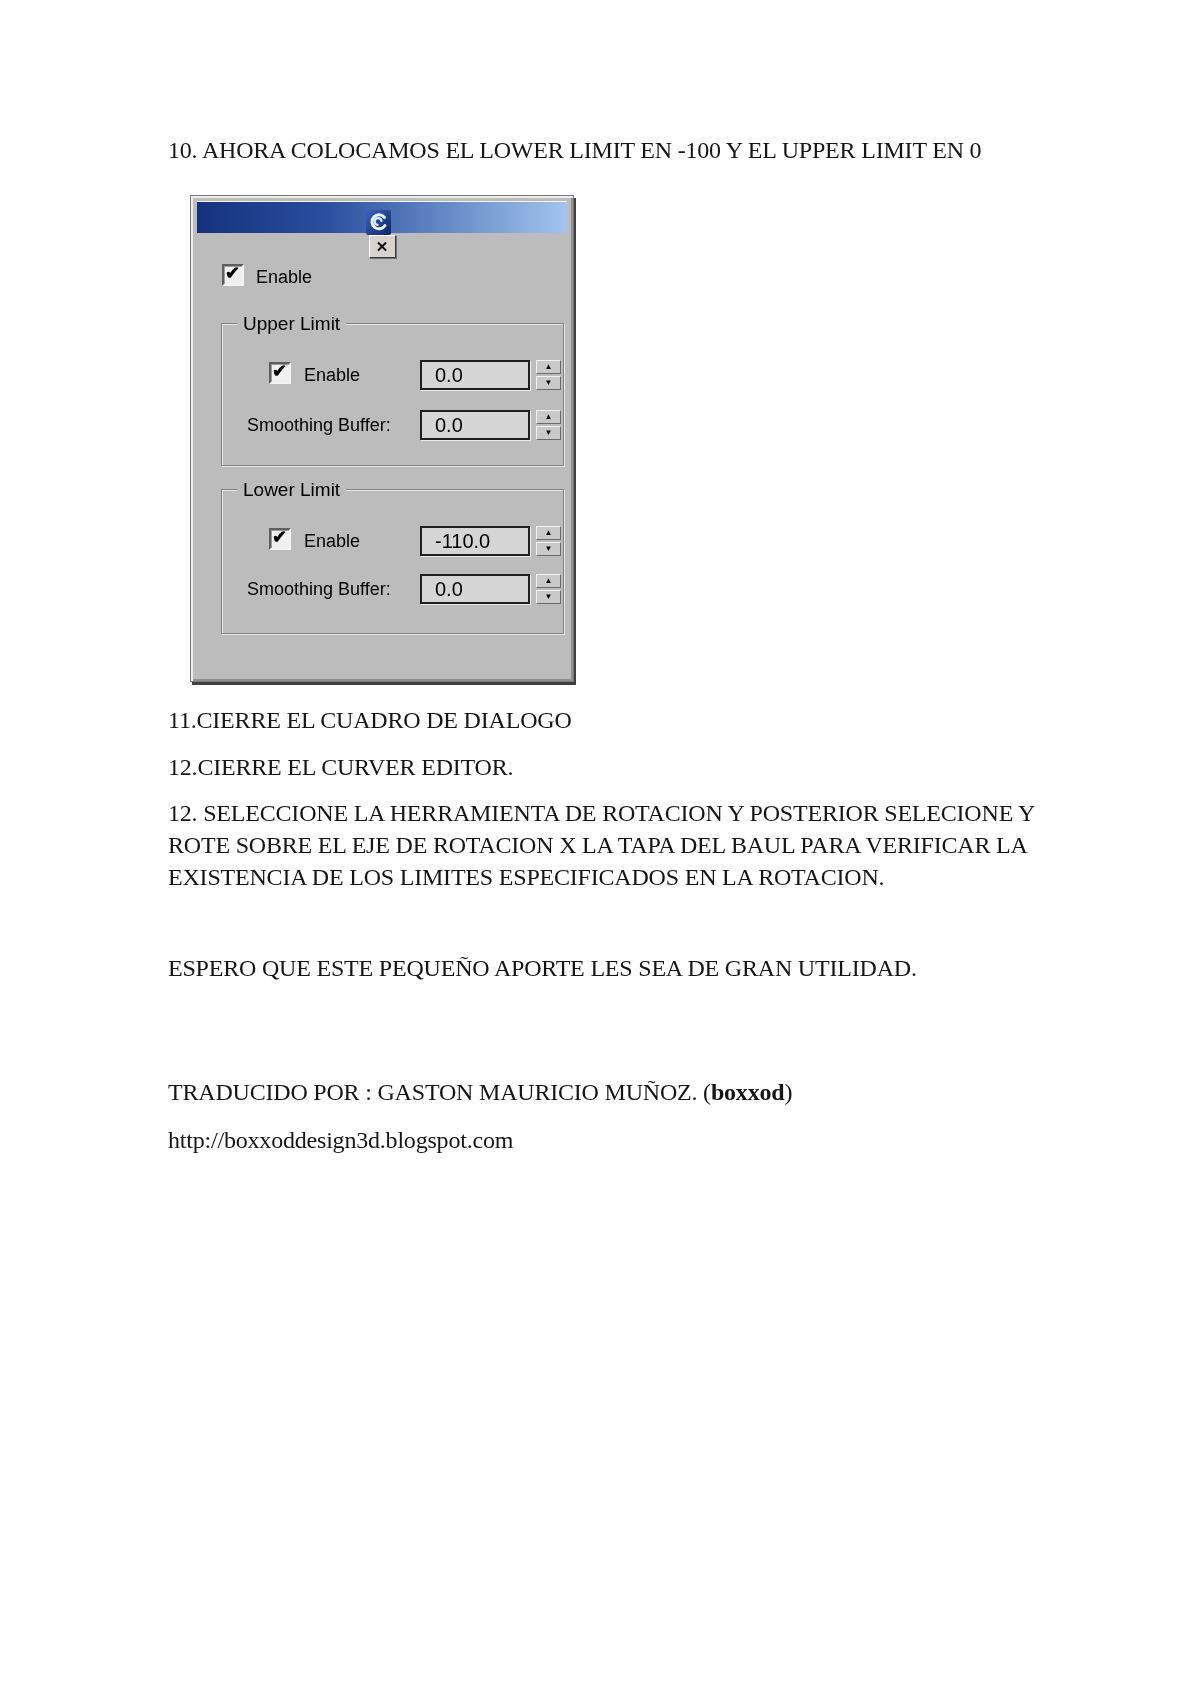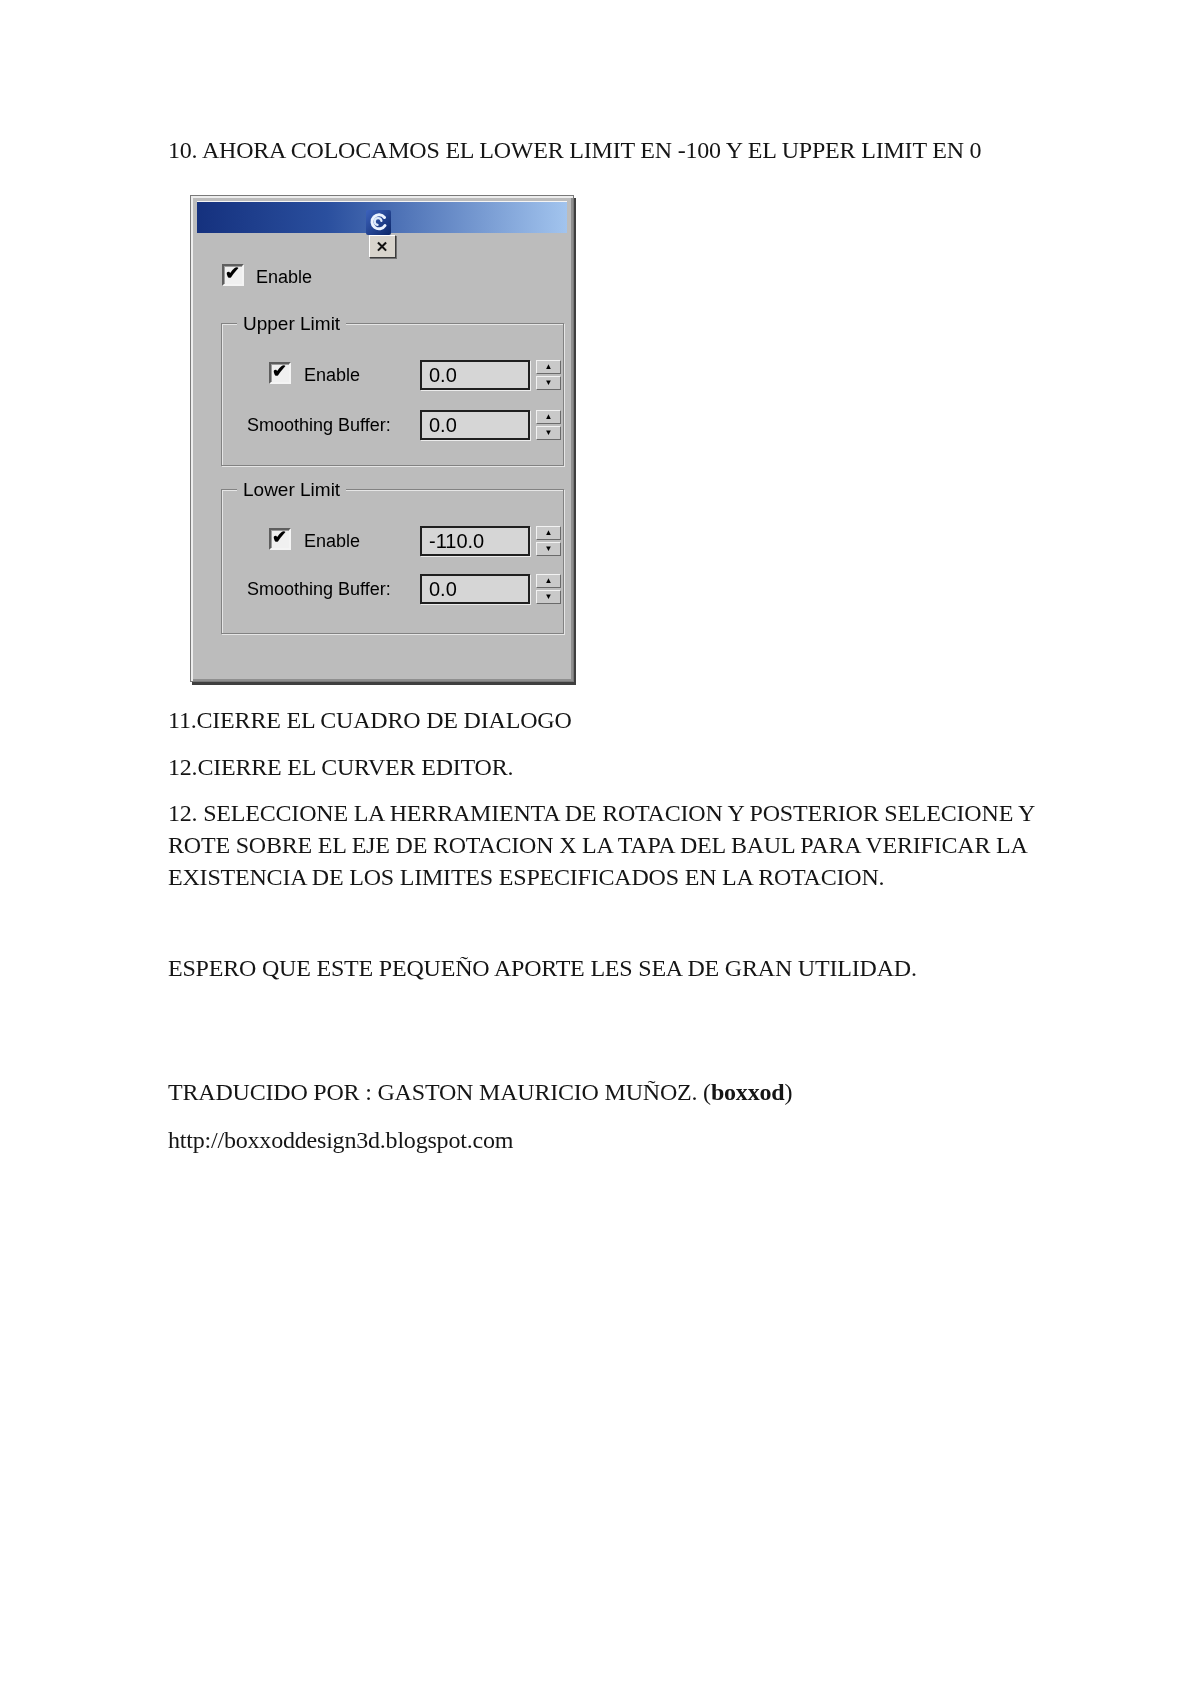--- a/index.html
+++ b/index.html
@@ -71,21 +71,21 @@
     position:absolute; top:-11px; left:15px;
     background:#bcbcbc; padding:0 6px;
     font-size:19px; color:#000; white-space:nowrap;
   }
   .spin-field {
     position:absolute; width:110px; height:30px;
     background:#d6d6d6;
     border:2px solid #1f1f1f;
     box-shadow:1px 1px 0 #ececec;
     font-size:20px; color:#000;
-    display:flex; align-items:center; padding-left:7px;
+    display:flex; align-items:center; padding-left:13px;
     font-family:"Liberation Sans", sans-serif;
   }
   .spinner {
     position:absolute; width:25px; height:30px;
     display:flex; flex-direction:column; gap:2px;
   }
   .spin-btn {
     flex:1; background:#c9c9c9;
     border:1px solid; border-color:#f2f2f2 #6a6a6a #6a6a6a #f2f2f2;
     display:flex; align-items:center; justify-content:center;

